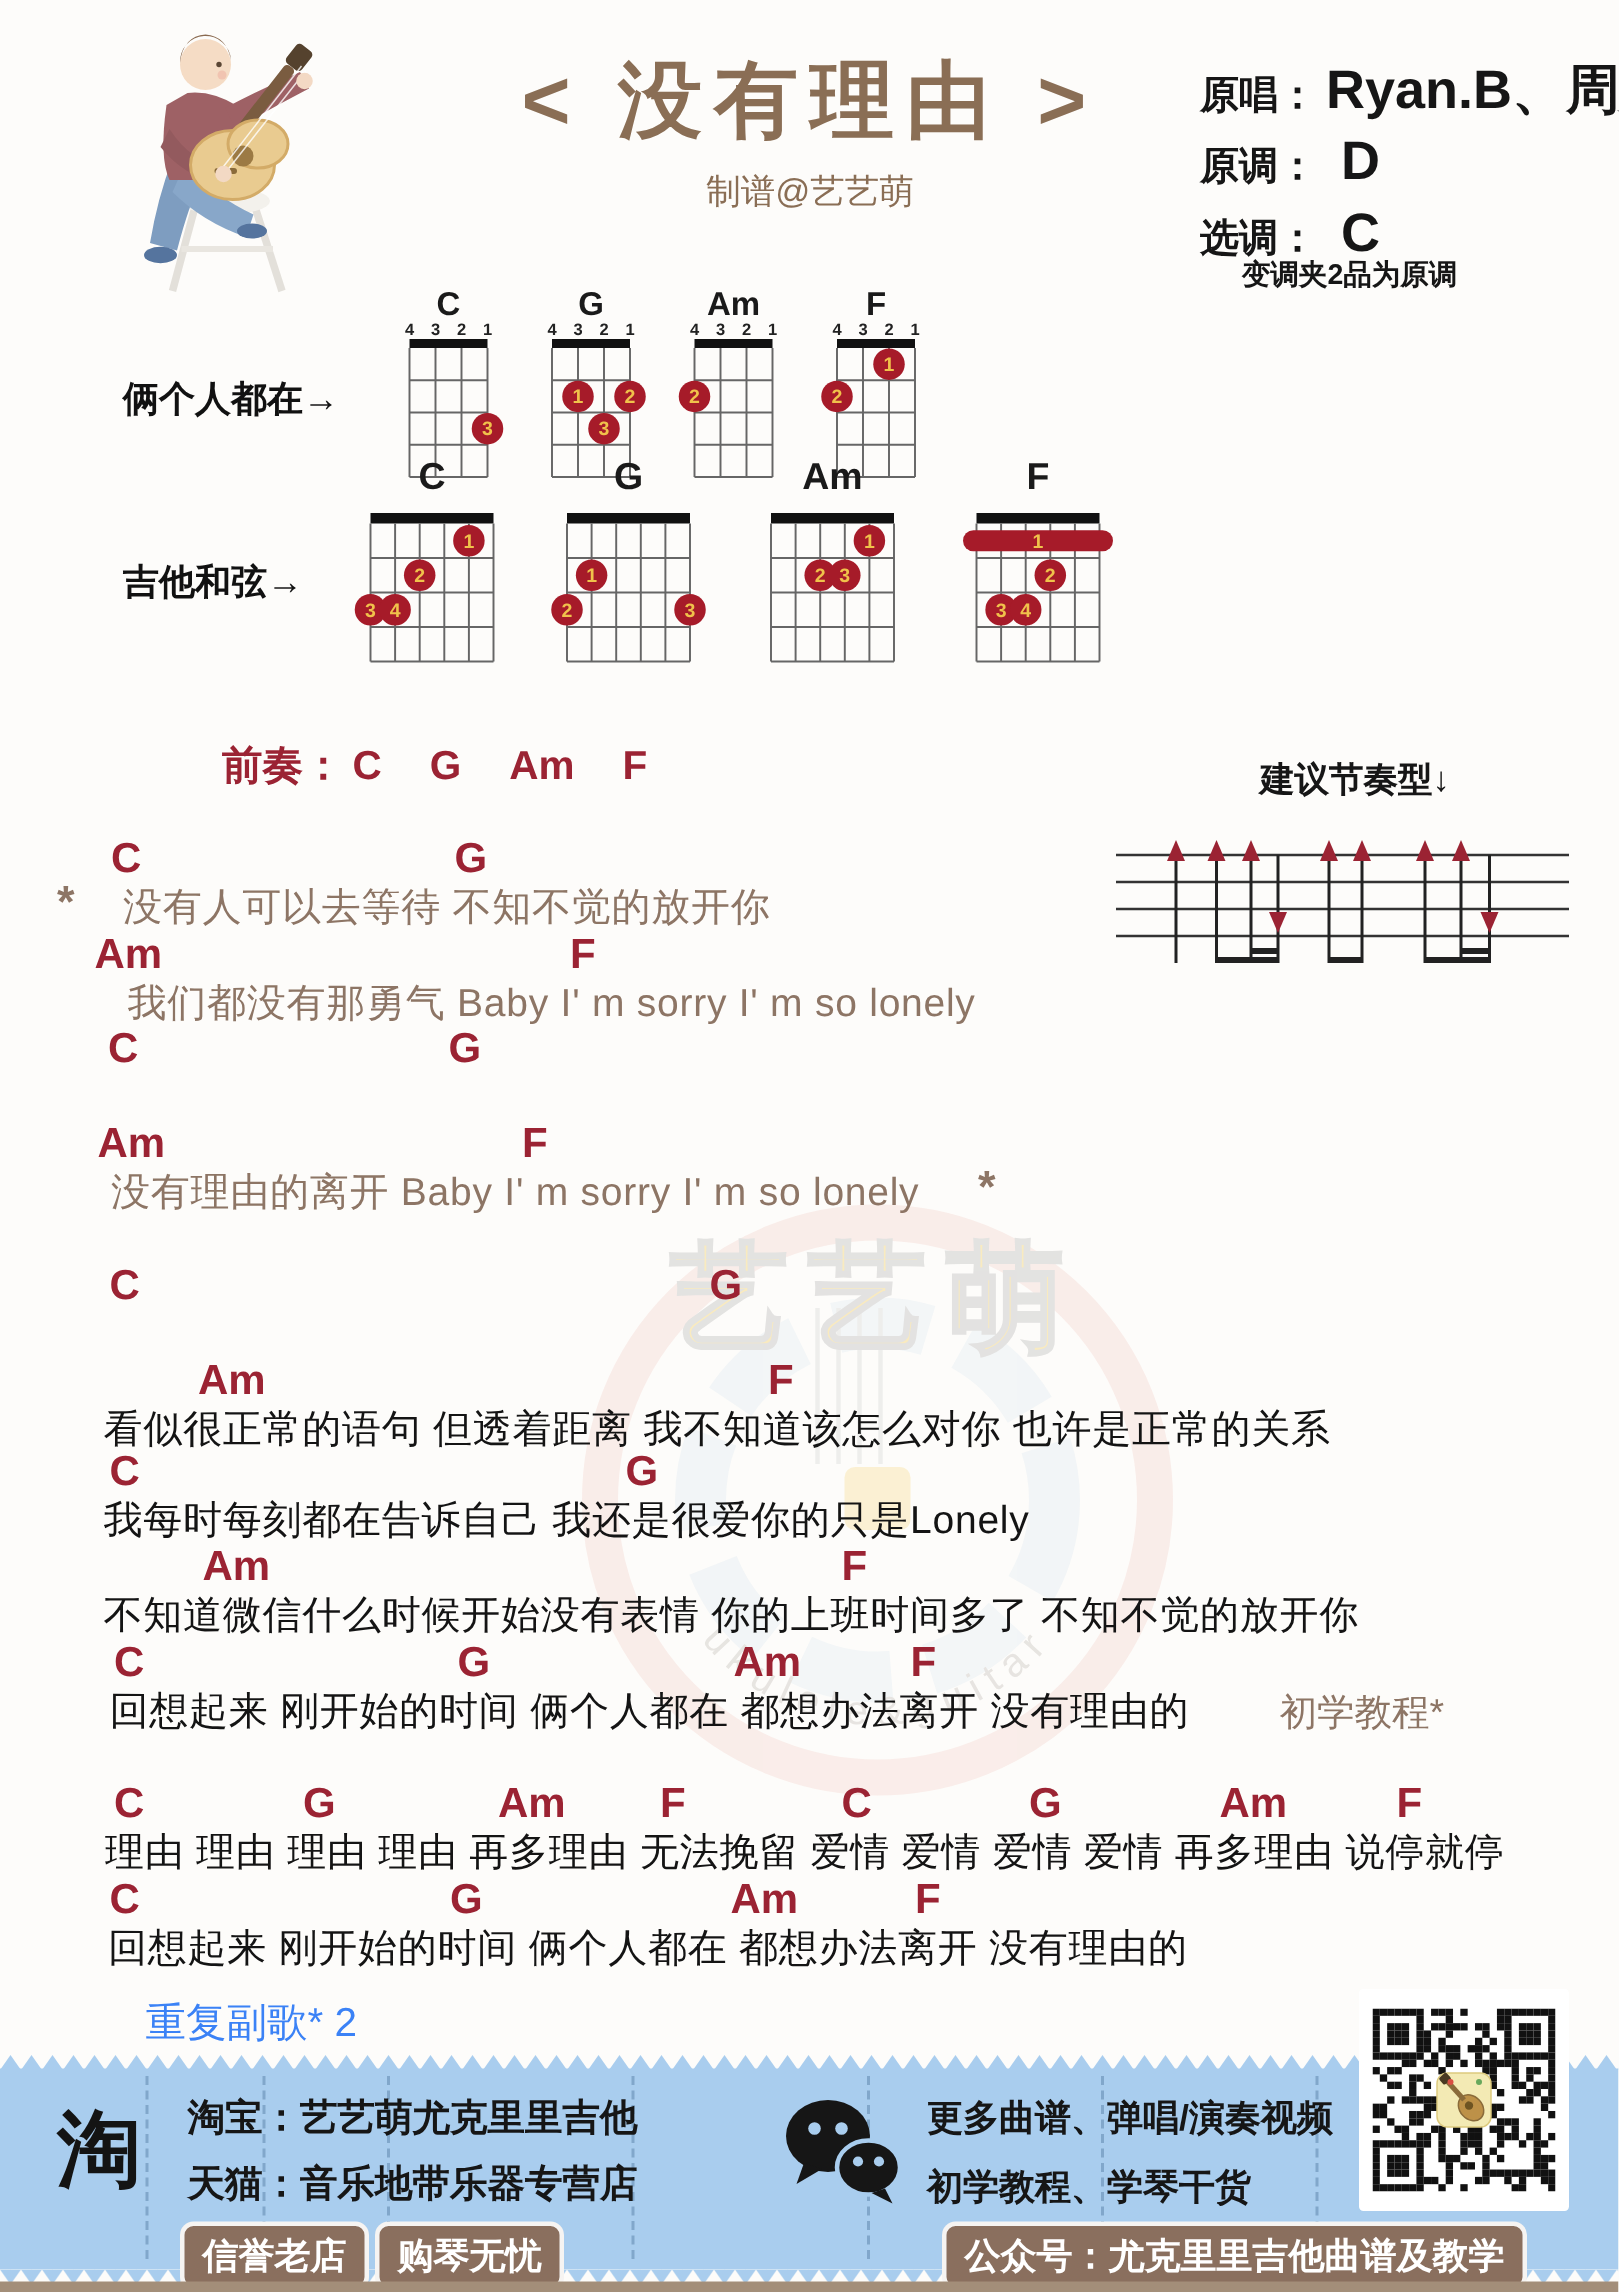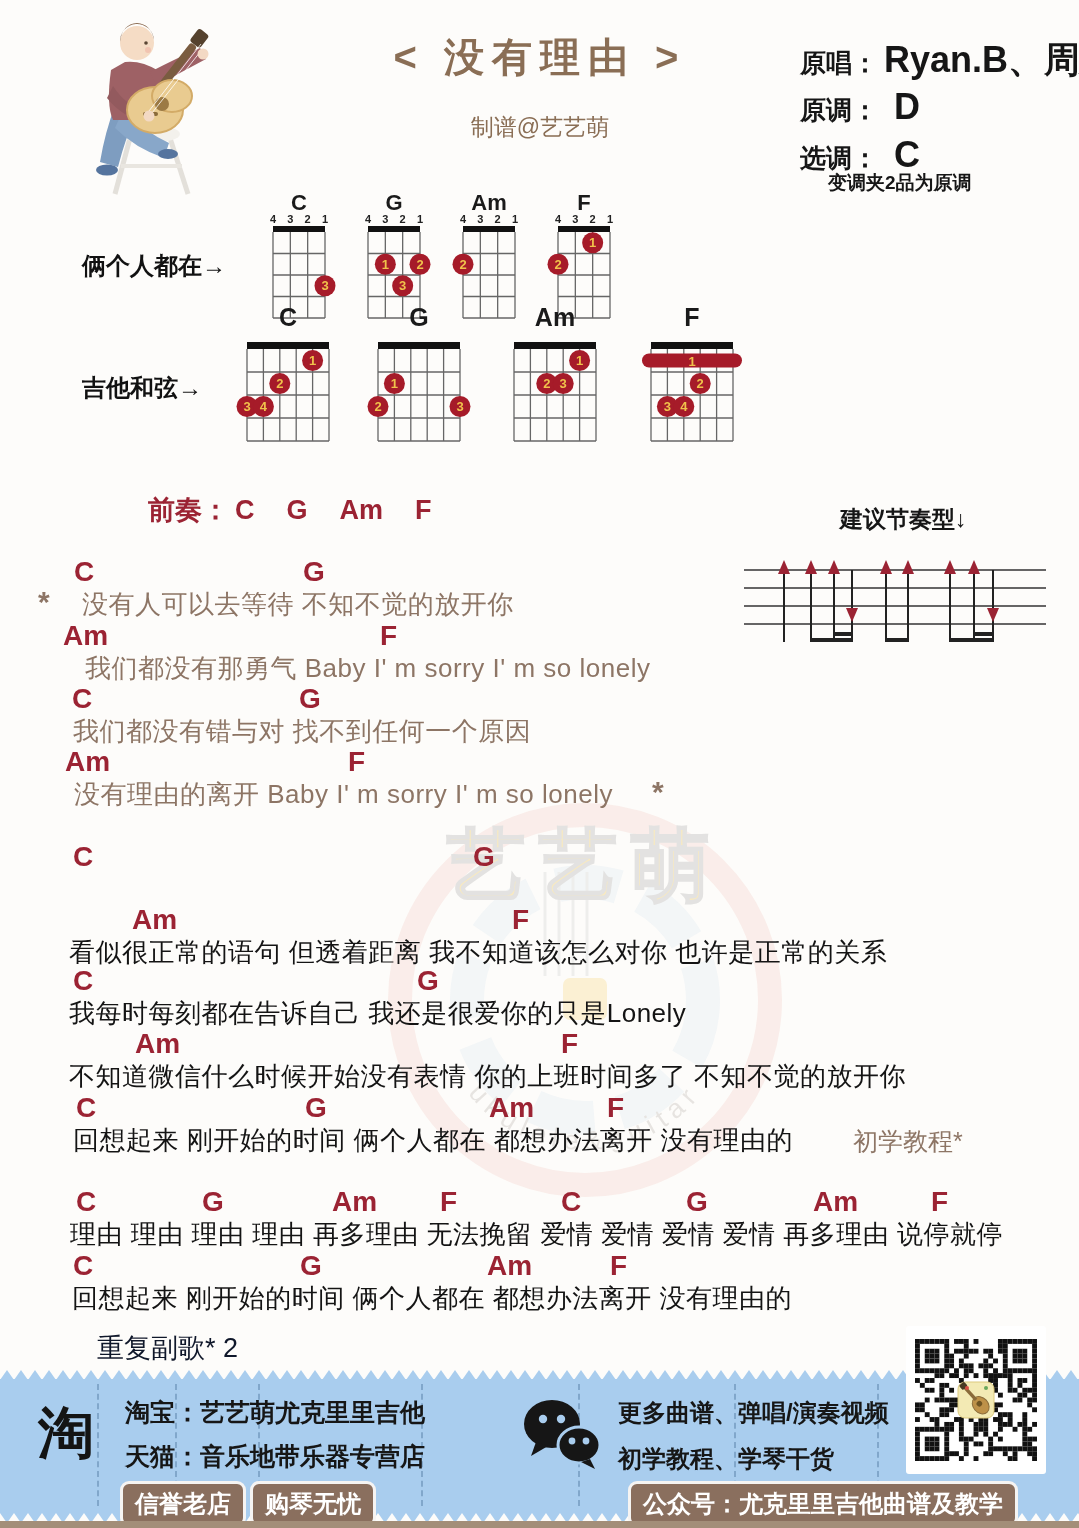--- a/index.html
+++ b/index.html
@@ -5,42 +5,42 @@
   html,body{margin:0;padding:0}
   body{
     width:1079px;height:1528px;position:relative;overflow:hidden;
     background:#fdfcfa;
     font-family:"Liberation Sans","DejaVu Sans",sans-serif;
     color:#161616;
   }
   .abs{position:absolute}
   
   .title{left:250px;top:30px;width:580px;text-align:center;
-    font-size:40px;font-weight:bold;letter-spacing:8px;color:#8a6e55;white-space:nowrap}
+    font-size:56px;font-weight:bold;letter-spacing:8px;color:#8a6e55;white-space:nowrap}
   .credit{left:250px;top:112px;width:580px;text-align:center;
     font-size:23px;font-weight:normal;color:#8a6e55}
   .hinfo{left:800px;width:280px;font-weight:bold;white-space:nowrap}
   .hinfo .lab{font-size:26px}
   .hinfo .val{font-size:36px;margin-left:6px}
   .capo{left:828px;top:170px;font-size:19px;font-weight:bold}
   
   .seclabel{font-size:24px;font-weight:bold;color:#111;white-space:nowrap}
   
   .intro{left:148px;top:492px;font-size:27px;font-weight:bold;color:#9b2333;white-space:nowrap}
   .intro .ic{margin-left:32px}
   .rlabel{left:840px;top:504px;font-size:23px;font-weight:bold}
   
   .songline{position:absolute;left:0;width:1079px;height:64px;z-index:2}
   .songline .ch{position:absolute;top:0;font-size:28px;font-weight:600;color:#9b2333;white-space:nowrap}
   .songline .ly{position:absolute;top:31px;font-size:26px;white-space:nowrap;letter-spacing:0.5px}
   .ly.muted{color:#8d7565}
   .ly.dark{color:#141414;font-weight:500}
   .songline .star{position:absolute;top:29px;font-size:30px;font-weight:bold;color:#8d7565}
   .songline .note{position:absolute;top:33px;font-size:25px;color:#8d7565}
-  .repeat2{left:97px;top:1330px;font-size:27px;color:#0f172a;font-weight:500}
+  .repeat2{left:97px;top:1330px;font-size:27px;color:#3b82f6;font-weight:500}
   
   .f-blue{left:0;top:1379px;width:1079px;height:134px;background:#a9cdee;z-index:3}
   .f-dash{position:absolute;top:1384px;height:122px;width:0;border-left:2px dashed rgba(70,110,150,.40);z-index:4}
   .tao{left:38px;top:1396px;font-size:56px;font-weight:bold;color:#141414;z-index:4}
   .shoplines{left:125px;top:1390px;z-index:4;font-weight:bold;white-space:nowrap}
   .shoplines div{font-size:25px;height:44px;line-height:44px}
   .badge{position:absolute;z-index:4;background:#8a6f5e;color:#fff;font-size:24px;font-weight:bold;
     padding:4px 12px;border-radius:9px;border:3px solid rgba(255,255,255,.92);white-space:nowrap}
   .wxlines{left:618px;top:1390px;z-index:4;font-weight:bold;white-space:nowrap}
   .wxlines div{font-size:24px;height:46px;line-height:46px}
@@ -334,21 +334,20 @@
       <span class="star" style="left: 38px;">*</span>
     </div>
     <div class="songline" style="top: 620px;">
       <span class="ch" style="left: 63px;">Am</span>
       <span class="ch" style="left: 380px;">F</span>
       <span class="ly muted" style="left: 85px;">我们都没有那勇气 Baby I' m sorry I' m so lonely</span>
     </div>
     <div class="songline" style="top: 683px;">
       <span class="ch" style="left: 72px;">C</span>
       <span class="ch" style="left: 299px;">G</span>
-      <span class="ly muted" style="left: 73px;">我们都没有错与对 找不到任何一个原因</span>
     </div>
     <div class="songline" style="top: 746px;">
       <span class="ch" style="left: 65px;">Am</span>
       <span class="ch" style="left: 348px;">F</span>
       <span class="ly muted" style="left: 74px;">没有理由的离开 Baby I' m sorry I' m so lonely</span>
       <span class="star" style="left: 652px;">*</span>
     </div>
     <div class="songline" style="top: 841px;">
       <span class="ch" style="left: 73px;">C</span>
       <span class="ch" style="left: 473px;">G</span>

